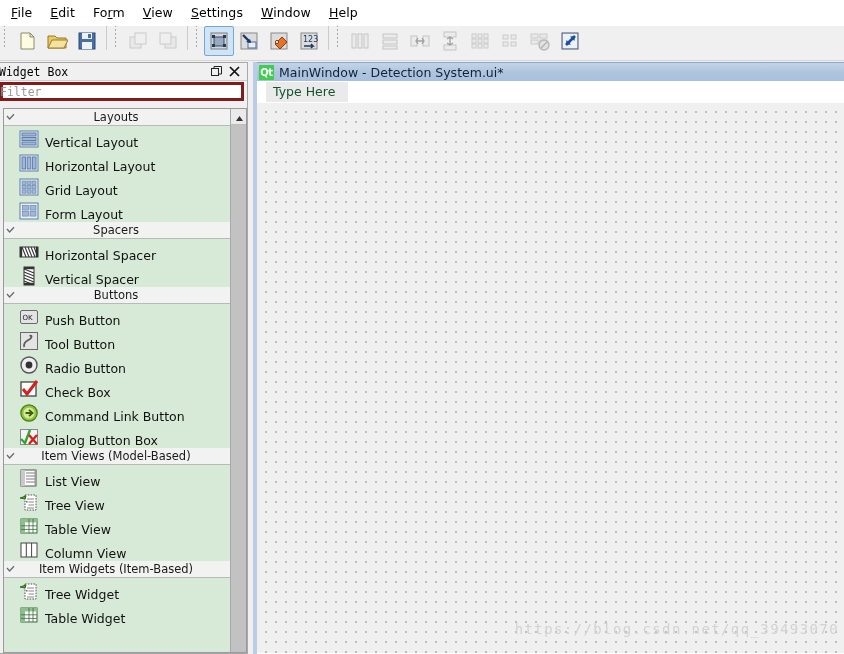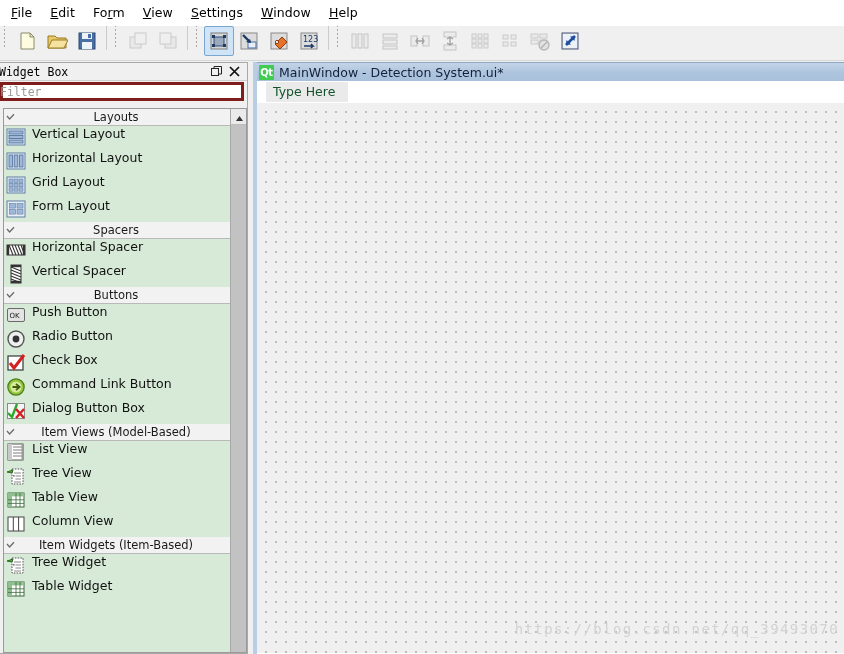--- a/index.html
+++ b/index.html
@@ -128,22 +128,22 @@
   .cat-label {
     flex: 1 1 auto;
     text-align: center;
     font-size: 11.5px;
     color: #1a1a1a;
     font-family: "DejaVu Sans", sans-serif;
     padding-right: 4px;
   }
   .witem {
     height: 24px;
-    display: flex; align-items: flex-start;
-    padding-left: 1px;
+    display: flex; align-items: flex-end;
+    padding-left: 14px;
     background: #d7ead7;
   }
   .witem .ic {
     width: 22px; height: 22px; margin-right: 5px;
     display: flex; align-items: center; justify-content: center;
     flex: 0 0 auto;
   }
   .witem .lb {
     font-size: 12.5px; color: #111111;
     font-family: "DejaVu Sans", sans-serif;
@@ -564,20 +564,30 @@
               <svg width="20" height="20" viewBox="0 0 20 20">
                 <rect x="1.5" y="3.5" width="17" height="13" rx="1.5" fill="#e3e3e3" stroke="#6a6a6a"></rect>
                 <text x="3.5" y="12.5" font-size="7" font-family="DejaVu Sans, sans-serif" fill="#222">OK</text>
               </svg>
             </span>
             <span class="lb">Push Button</span>
           </div>
           <div class="witem">
             <span class="ic">
               <svg width="20" height="20" viewBox="0 0 20 20">
+                <rect x="1.5" y="1.5" width="17" height="17" fill="#e3e3e3" stroke="#6a6a6a"></rect>
+                <path d="M5 15 C5 9, 10 10, 12 7 C13.4 5, 12 4, 10.6 5.2" fill="none" stroke="#5b5b5b" stroke-width="1.8"></path>
+                <path d="M4 16.5 l2.4 -0.9 l-1.4 -1.6 z" fill="#5b5b5b"></path>
+              </svg>
+            </span>
+            <span class="lb">Tool Button</span>
+          </div>
+          <div class="witem">
+            <span class="ic">
+              <svg width="20" height="20" viewBox="0 0 20 20">
                 <circle cx="10" cy="10" r="8" fill="#efefef" stroke="#555" stroke-width="1.4"></circle>
                 <circle cx="10" cy="10" r="3.4" fill="#333"></circle>
               </svg>
             </span>
             <span class="lb">Radio Button</span>
           </div>
           <div class="witem">
             <span class="ic">
               <svg width="20" height="20" viewBox="0 0 20 20">
                 <rect x="2" y="3" width="15" height="14" fill="#ffffff" stroke="#444" stroke-width="1.3"></rect>

